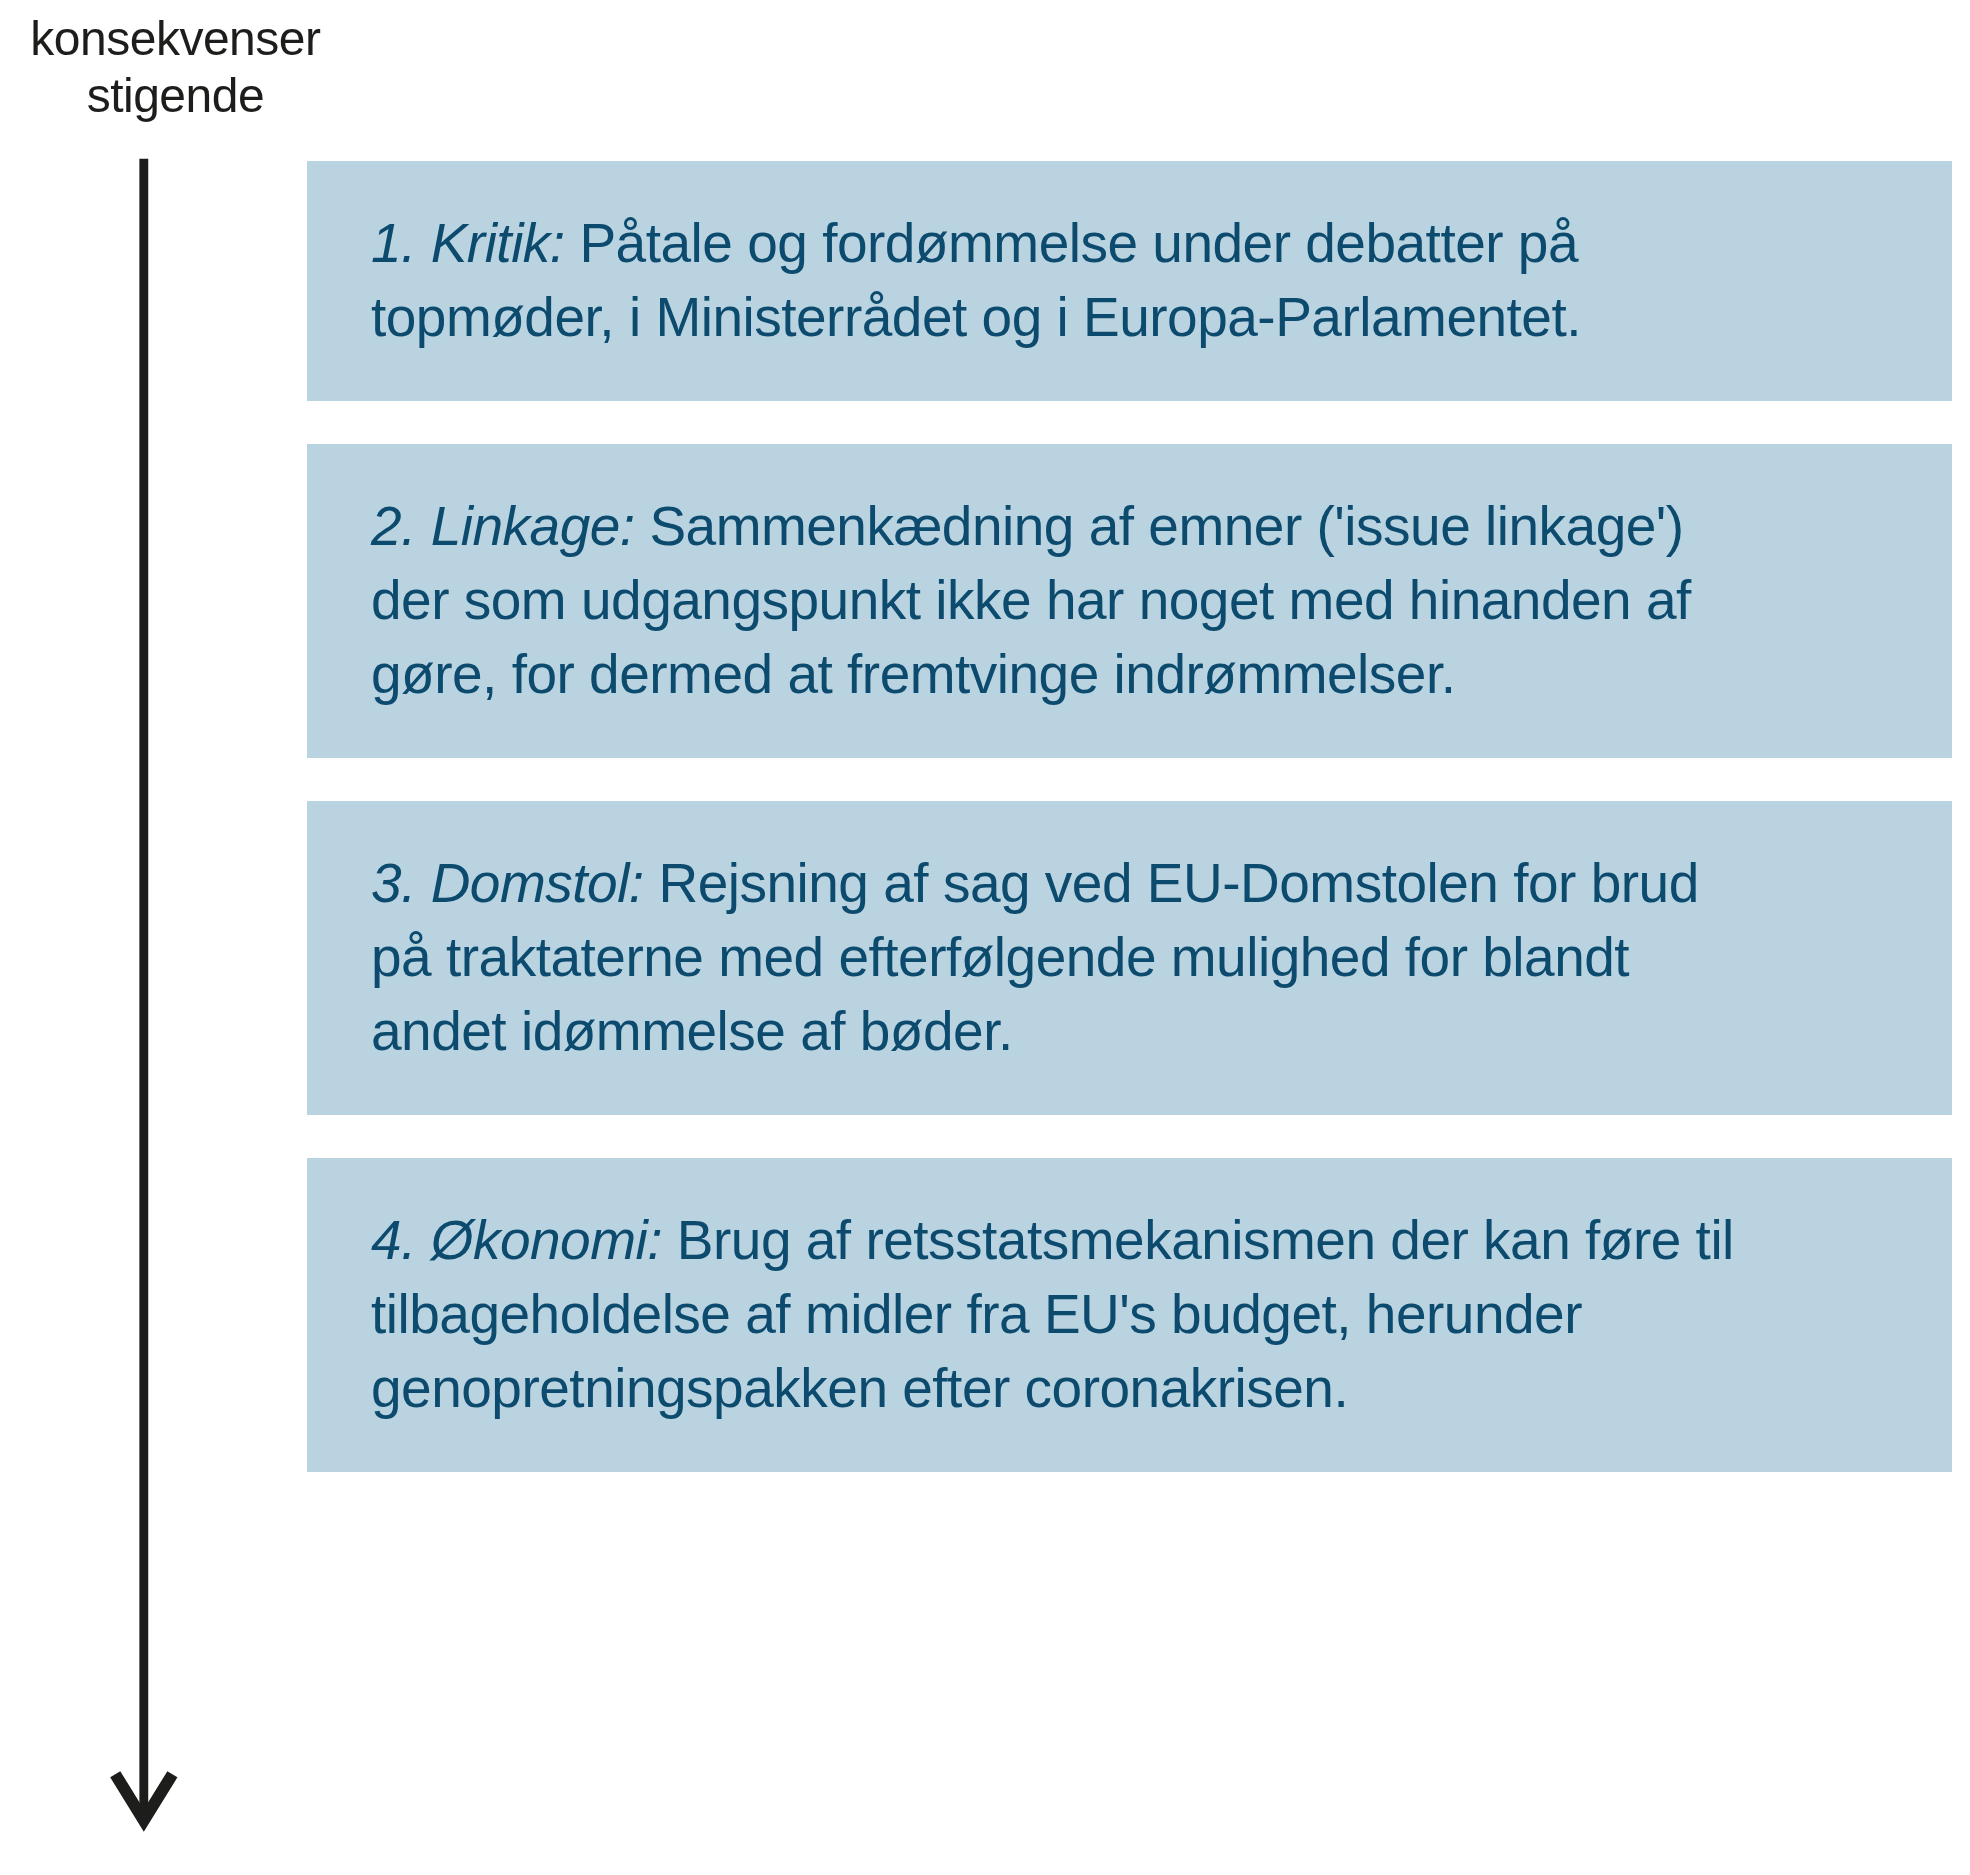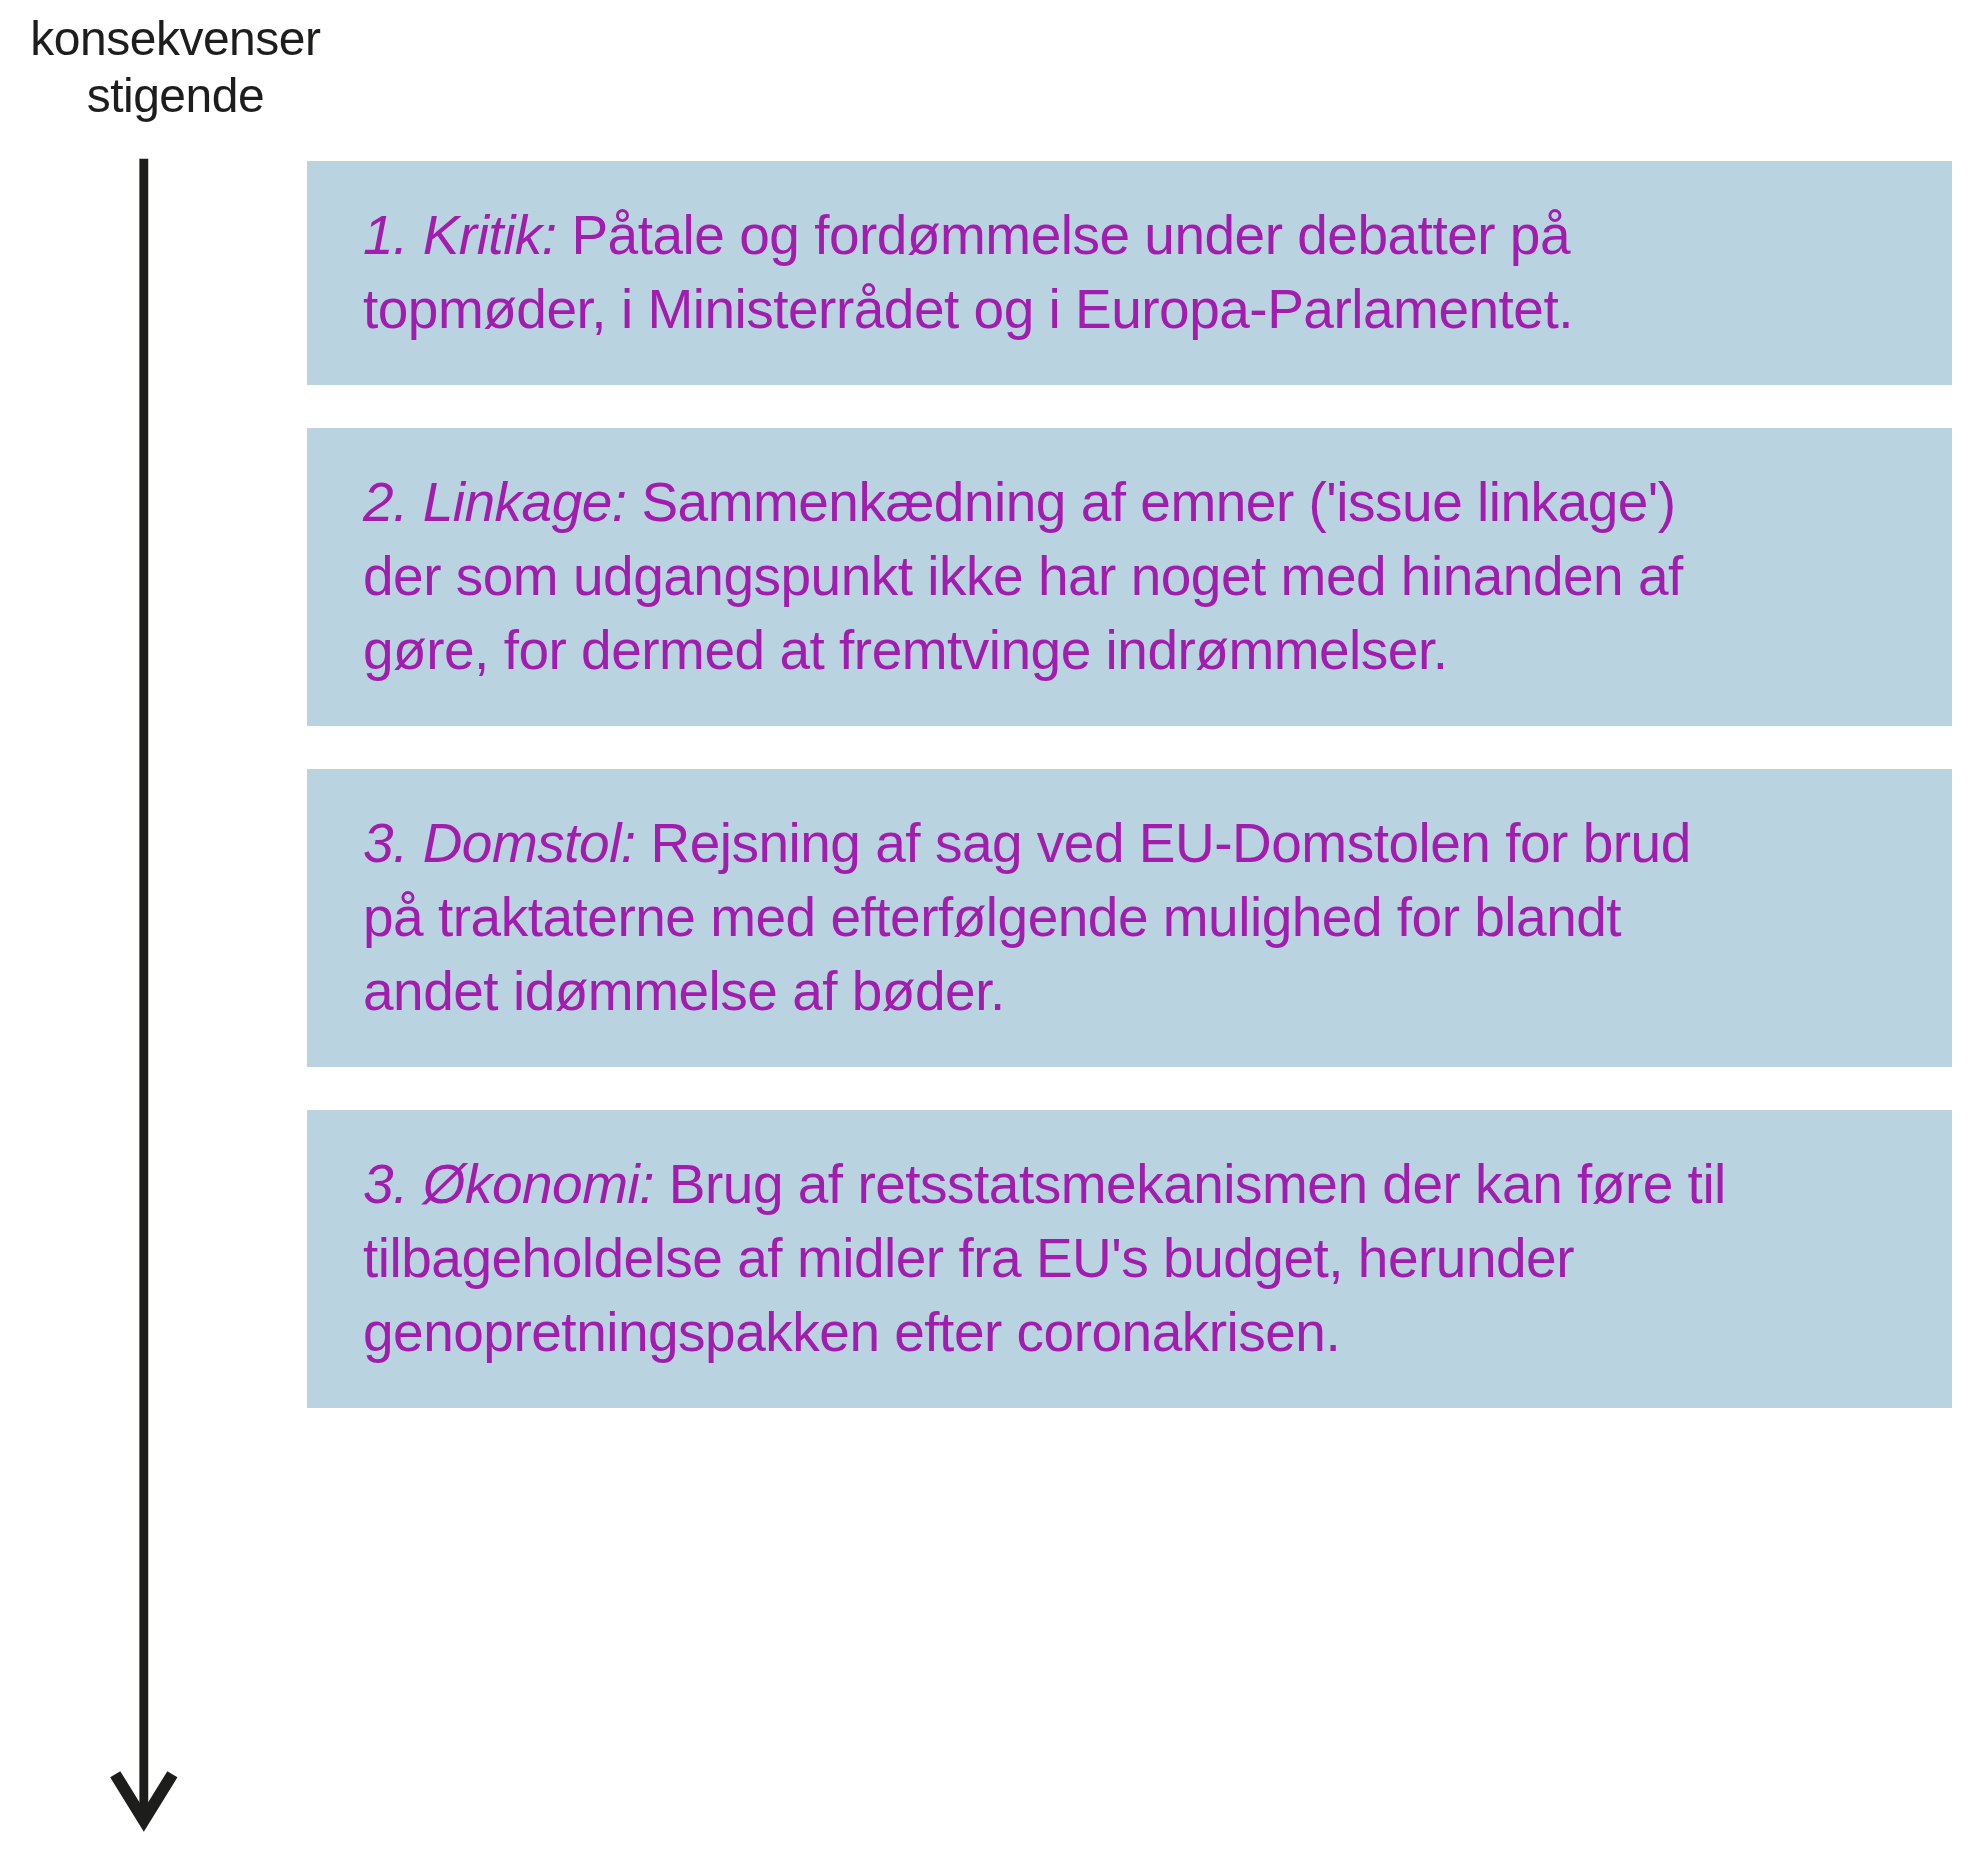--- a/index.html
+++ b/index.html
@@ -38,26 +38,26 @@
     display: flex;
     flex-direction: column;
     gap: 43px;
   }
   .box {
     background: #b9d3e1;
     padding: 36px 51px 38px 55px;
     box-sizing: border-box;
   }
   .box p {
-    margin: 1px;
+    margin: 9px;
     font-size: 55px;
     line-height: 74px;
     letter-spacing: -0.5px;
     white-space: pre-line;
-    color: #a21caf;
+    color: #0c4a6e;
   }
   .lead {
     font-style: italic;
   }
 </style>
 </head>
 <body>
 
 <div class="page">
 
@@ -84,21 +84,21 @@
 gøre, for dermed at fremtvinge indrømmelser.</span></p>
     </div>
 
     <div class="box">
       <p><span class="lead">3. Domstol:</span> <span>Rejsning af sag ved EU-Domstolen for brud
 på traktaterne med efterfølgende mulighed for blandt
 andet idømmelse af bøder.</span></p>
     </div>
 
     <div class="box">
-      <p><span class="lead">3. Økonomi:</span> <span>Brug af retsstatsmekanismen der kan føre til
+      <p><span class="lead">4. Økonomi:</span> <span>Brug af retsstatsmekanismen der kan føre til
 tilbageholdelse af midler fra EU's budget, herunder
 genopretningspakken efter coronakrisen.</span></p>
     </div>
 
 
   </div>
 </div>
 
 
 </body></html>

